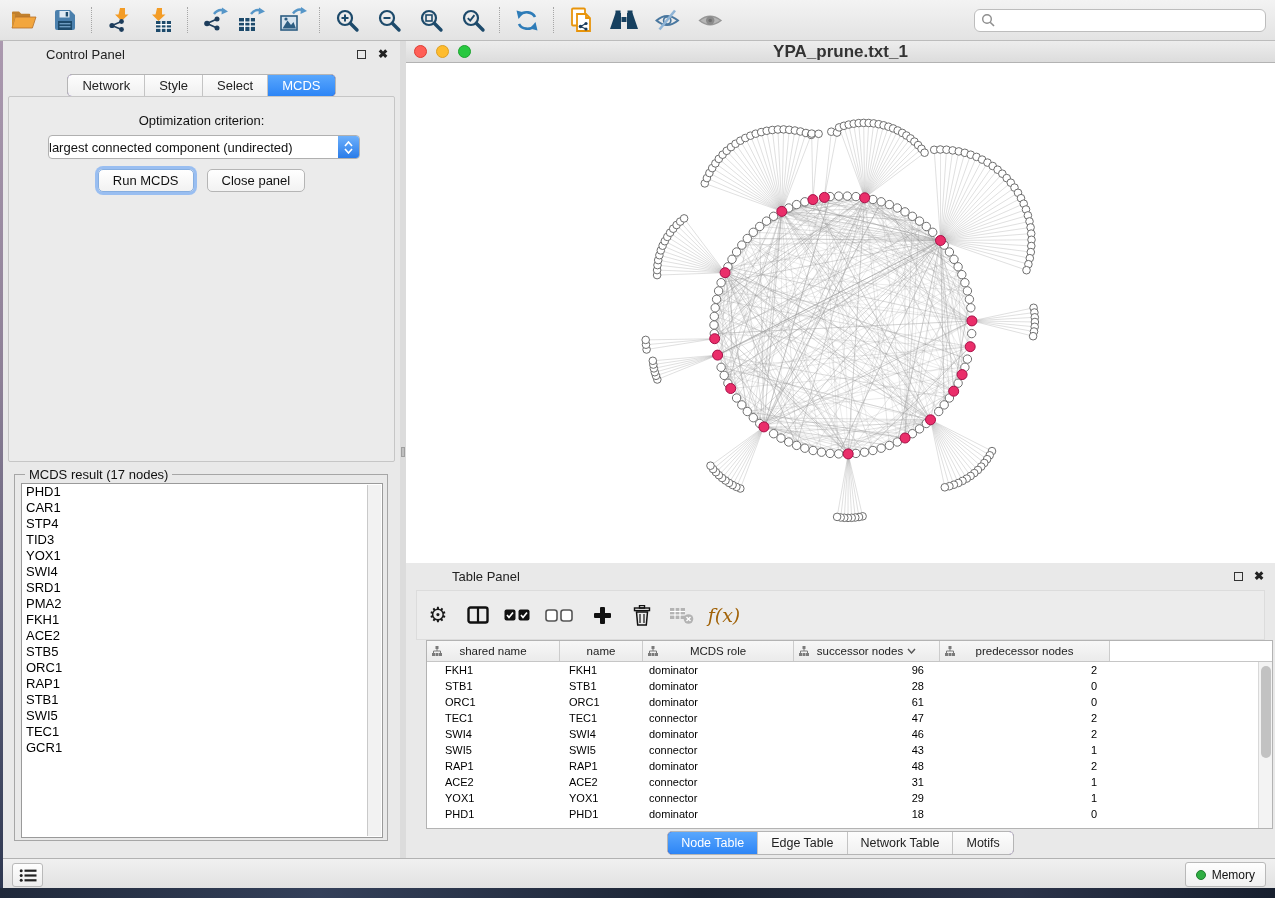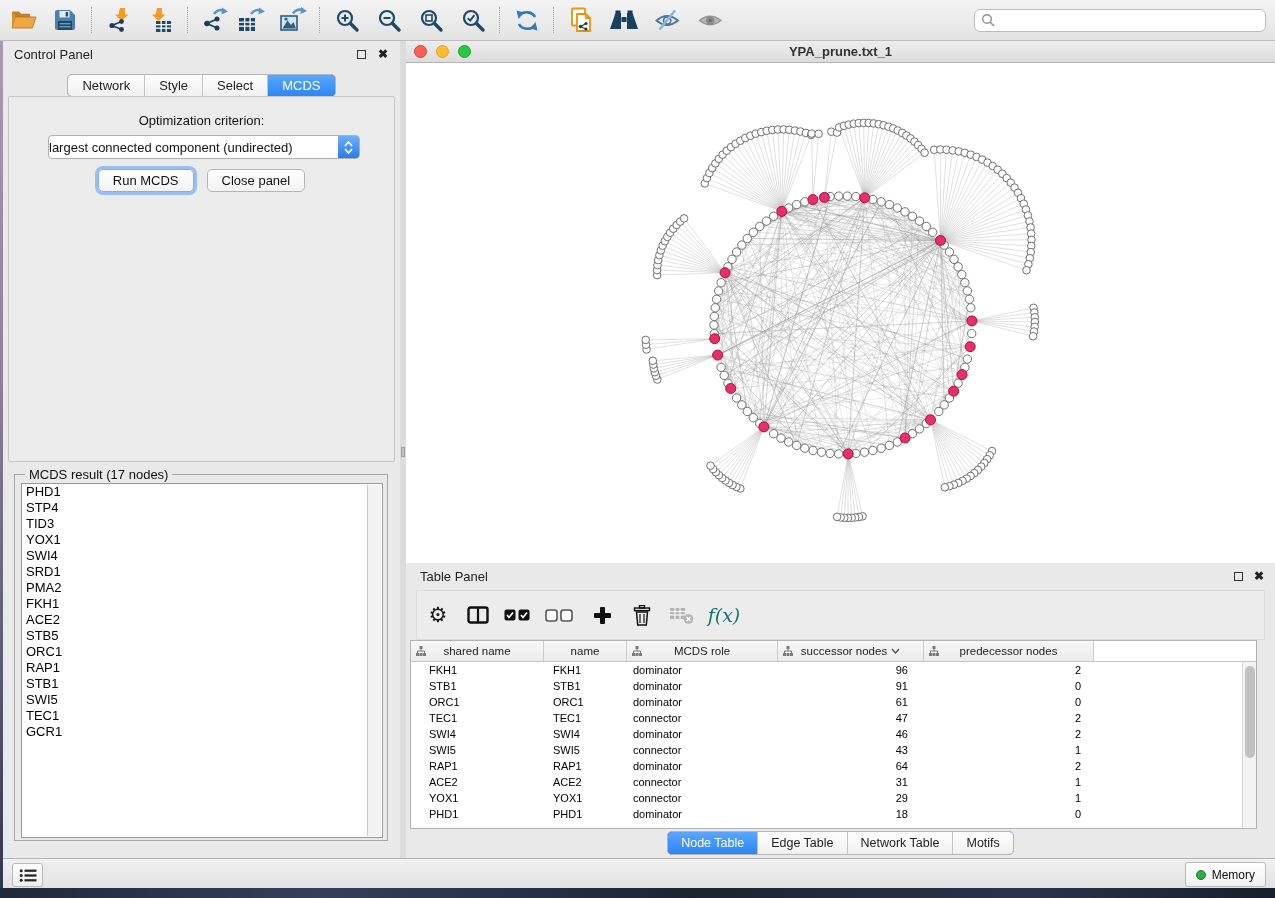--- a/index.html
+++ b/index.html
@@ -15,21 +15,21 @@
     background:linear-gradient(#f3f3f3,#e3e3e3);border-bottom:1px solid #bcbcbc;
     display:flex;align-items:center;}
   .tb-btn{width:34px;height:30px;display:flex;align-items:center;justify-content:center;flex:0 0 auto;}
   .tb-sep{width:1px;height:26px;border-left:1px dotted #a6a6a6;margin:0 9px;flex:0 0 auto;}
   .searchbox{margin-left:auto;margin-right:9px;width:292px;height:23px;background:#fff;
     border:1px solid #bdbdbd;border-radius:6px;display:flex;align-items:center;padding-left:6px;box-sizing:border-box;}
   .searchbox input{border:none;outline:none;flex:1;font-size:12px;font-family:"Liberation Sans",sans-serif;background:transparent;}
 
   
   .control-panel{position:absolute;left:3px;top:41px;width:397px;height:817px;background:#e9e9e9;}
-  .panel-titlebar{position:relative;height:27px;display:flex;align-items:center;}
+  .panel-titlebar{position:relative;height:27px;display:flex;align-items:center;padding-left:32px;}
   .panel-title{font-size:13px;margin-left:11px;color:#222;}
   .panel-float{position:absolute;right:34px;top:9px;width:9px;height:9px;border:1.5px solid #333;box-sizing:border-box;}
   .panel-close{position:absolute;right:12px;top:5px;font-size:12px;font-weight:bold;color:#222;line-height:16px;}
   .cp-tabs{position:absolute;left:0;right:0;top:33px;display:flex;justify-content:center;}
   .seg-tabs{display:inline-flex;border:1px solid #b5b5b5;border-radius:5px;overflow:hidden;background:#4c1d95;}
   .seg-tab{font-size:13px;padding:3px 14px;background:linear-gradient(#fdfdfd,#f0f0f0);color:#222;border-right:1px solid #c4c4c4;cursor:default;}
   .seg-tab:last-child{border-right:none;}
   .seg-tab.active{background:linear-gradient(#59a7fd,#2d85f6);color:#fff;}
   .cp-box{position:absolute;left:5px;right:5px;top:55px;height:364px;background:#ebebeb;
     border:1px solid #c6c6c6;border-radius:2px;}
@@ -51,49 +51,49 @@
 
   .v-divider{position:absolute;left:400px;top:41px;width:6px;height:817px;background:#dcdcdc;}
   .v-grip{position:absolute;left:1px;top:406px;width:4px;height:10px;background:#bfbfbf;border:1px solid #9f9f9f;box-sizing:border-box;}
 
   
   .network-window{position:absolute;left:406px;top:41px;width:869px;height:522px;}
   .net-titlebar{position:relative;height:21px;background:linear-gradient(#ededed,#dcdcdc);border-bottom:1px solid #b3b3b3;
     display:flex;align-items:center;justify-content:center;}
   .traffic{position:absolute;left:8px;top:4px;display:flex;gap:9px;}
   .light{width:13px;height:13px;border-radius:50%;box-sizing:border-box;}
-  .net-title{font-size:13px;font-weight:600;color:#333;}
+  .net-title{font-size:17px;font-weight:600;color:#333;}
   .net-canvas{position:absolute;left:0;top:22px;width:869px;height:500px;background:#fff;}
 
   
   .table-panel{position:absolute;left:406px;top:563px;width:869px;height:295px;background:#e9e9e9;}
   .tp-toolbar{position:absolute;left:10px;top:27px;right:10px;height:48px;background:#ececec;border:1px solid #dcdcdc;
     display:flex;align-items:center;}
   .tp-icon{display:flex;align-items:center;justify-content:center;height:34px;flex:0 0 auto;}
-  .tbl-wrap{position:absolute;left:4px;top:77px;width:845px;height:187px;background:#fff;border:1px solid #b3b3b3;overflow:hidden;}
+  .tbl-wrap{position:absolute;left:20px;top:77px;width:845px;height:187px;background:#fff;border:1px solid #b3b3b3;overflow:hidden;}
   .tbl-header{display:flex;height:20px;border-bottom:1px solid #c6c6c6;}
   .th-cell{position:relative;box-sizing:border-box;background:linear-gradient(#f7f7f7,#ebebeb);
     border-right:1px solid #cccccc;display:flex;align-items:center;justify-content:center;font-size:11.5px;color:#222;gap:4px;}
   .th-tree{position:absolute;left:5px;top:5px;}
   .tbl-row{display:flex;height:16px;}
   .td-cell{box-sizing:border-box;font-size:11px;line-height:16px;color:#000;white-space:nowrap;overflow:hidden;}
   .tbl-scroll{position:absolute;right:0;top:21px;bottom:0;width:13px;background:#f3f3f3;border-left:1px solid #d8d8d8;}
   .tbl-thumb{position:absolute;left:1.5px;right:1.5px;top:4px;height:92px;background:#c2c2c2;border-radius:5px;}
   .tp-tabs{position:absolute;left:0;right:0;top:268px;display:flex;justify-content:center;}
   .tp-tabs .seg-tab{font-size:12.5px;padding:4px 13px;}
 
   
   .status-bar{position:absolute;left:3px;right:0;bottom:10px;height:30px;box-sizing:border-box;
     background:linear-gradient(#f0f0f0,#e2e2e2);border-top:1px solid #b2b2b2;}
   .list-btn{position:absolute;left:9px;top:4px;width:29px;height:22px;border:1px solid #b9b9b9;border-radius:3px;
     background:linear-gradient(#fefefe,#ededed);display:flex;align-items:center;justify-content:center;}
   .memory-btn{position:absolute;right:9px;top:3px;height:23px;border:1px solid #b9b9b9;border-radius:3px;
     background:linear-gradient(#fefefe,#f0f0f0);display:flex;align-items:center;gap:6px;padding:0 10px;font-size:12px;color:#111;}
   .mem-dot{width:10px;height:10px;border-radius:50%;background:#2fae43;border:1px solid #1f7d2f;box-sizing:border-box;}
-  .fx-label{font-family:"DejaVu Serif",serif;font-style:italic;font-size:19px;color:#0f766e;}
+  .fx-label{font-family:"DejaVu Serif",serif;font-style:italic;font-size:19px;color:#a16207;}
 </style>
 </head>
 <body>
 
 <div id="screen">
   <div class="desktop-left"></div>
   <div class="desktop-bottom"></div>
 
   <div class="toolbar">
     <div class="tb-btn" style="margin-left:6px">
@@ -279,20 +279,21 @@
       </div>
       <div class="cp-buttons">
         <button class="mac-btn focus-ring">Run MCDS</button>
         <button class="mac-btn">Close panel</button>
       </div>
     </div>
     <div class="cp-group">
       <span class="group-legend">MCDS result (17 nodes)</span>
       <div class="mcds-list" id="mcds-list">
         <div class="mcds-item">PHD1</div>
+          <div class="mcds-item">CAR1</div>
           <div class="mcds-item">STP4</div>
           <div class="mcds-item">TID3</div>
           <div class="mcds-item">YOX1</div>
           <div class="mcds-item">SWI4</div>
           <div class="mcds-item">SRD1</div>
           <div class="mcds-item">PMA2</div>
           <div class="mcds-item">FKH1</div>
           <div class="mcds-item">ACE2</div>
           <div class="mcds-item">STB5</div>
           <div class="mcds-item">ORC1</div>
@@ -1160,21 +1161,21 @@
             <div class="td-cell" style="width: 133px; padding-left: 18px;">FKH1</div>
             <div class="td-cell" style="width: 83px; padding-left: 9px;">FKH1</div>
             <div class="td-cell" style="width: 151px; padding-left: 6px;">dominator</div>
             <div class="td-cell" style="width: 146px; text-align: right; padding-right: 16px;">96</div>
             <div class="td-cell" style="width: 170px; text-align: right; padding-right: 13px;">2</div>
           </div>
           <div class="tbl-row">
             <div class="td-cell" style="width: 133px; padding-left: 18px;">STB1</div>
             <div class="td-cell" style="width: 83px; padding-left: 9px;">STB1</div>
             <div class="td-cell" style="width: 151px; padding-left: 6px;">dominator</div>
-            <div class="td-cell" style="width: 146px; text-align: right; padding-right: 16px;">91</div>
+            <div class="td-cell" style="width: 146px; text-align: right; padding-right: 16px;">28</div>
             <div class="td-cell" style="width: 170px; text-align: right; padding-right: 13px;">0</div>
           </div>
           <div class="tbl-row">
             <div class="td-cell" style="width: 133px; padding-left: 18px;">ORC1</div>
             <div class="td-cell" style="width: 83px; padding-left: 9px;">ORC1</div>
             <div class="td-cell" style="width: 151px; padding-left: 6px;">dominator</div>
             <div class="td-cell" style="width: 146px; text-align: right; padding-right: 16px;">61</div>
             <div class="td-cell" style="width: 170px; text-align: right; padding-right: 13px;">0</div>
           </div>
           <div class="tbl-row">
@@ -1195,21 +1196,21 @@
             <div class="td-cell" style="width: 133px; padding-left: 18px;">SWI5</div>
             <div class="td-cell" style="width: 83px; padding-left: 9px;">SWI5</div>
             <div class="td-cell" style="width: 151px; padding-left: 6px;">connector</div>
             <div class="td-cell" style="width: 146px; text-align: right; padding-right: 16px;">43</div>
             <div class="td-cell" style="width: 170px; text-align: right; padding-right: 13px;">1</div>
           </div>
           <div class="tbl-row">
             <div class="td-cell" style="width: 133px; padding-left: 18px;">RAP1</div>
             <div class="td-cell" style="width: 83px; padding-left: 9px;">RAP1</div>
             <div class="td-cell" style="width: 151px; padding-left: 6px;">dominator</div>
-            <div class="td-cell" style="width: 146px; text-align: right; padding-right: 16px;">64</div>
+            <div class="td-cell" style="width: 146px; text-align: right; padding-right: 16px;">48</div>
             <div class="td-cell" style="width: 170px; text-align: right; padding-right: 13px;">2</div>
           </div>
           <div class="tbl-row">
             <div class="td-cell" style="width: 133px; padding-left: 18px;">ACE2</div>
             <div class="td-cell" style="width: 83px; padding-left: 9px;">ACE2</div>
             <div class="td-cell" style="width: 151px; padding-left: 6px;">connector</div>
             <div class="td-cell" style="width: 146px; text-align: right; padding-right: 16px;">31</div>
             <div class="td-cell" style="width: 170px; text-align: right; padding-right: 13px;">1</div>
           </div>
           <div class="tbl-row">

